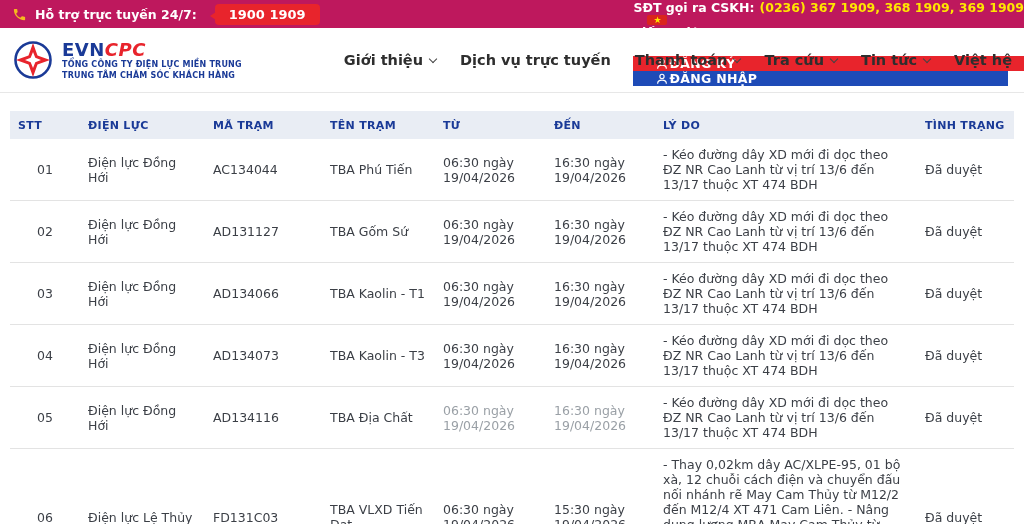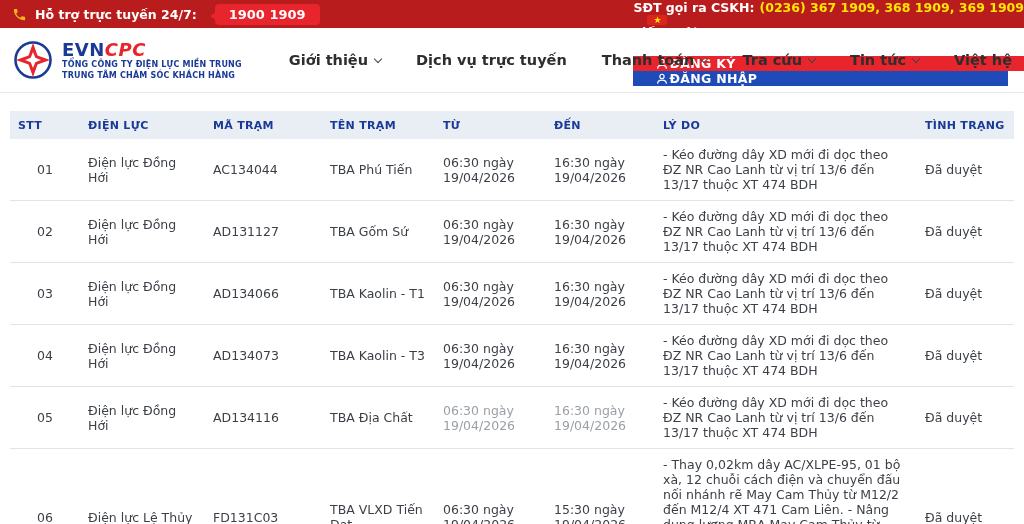--- a/index.html
+++ b/index.html
@@ -1,20 +1,20 @@
 <!DOCTYPE html>
 <html><head>
 <meta charset="utf-8">
 <style>
   * { margin:0; padding:0; box-sizing:border-box; }
   html,body { width:1024px; height:524px; overflow:hidden; background:#fff;
     font-family:"DejaVu Sans","Liberation Sans",sans-serif; }
 
   
-  .topbar { height:28px; background:#b91c1c; display:flex; align-items:center;
+  .topbar { height:28px; background:#be185d; display:flex; align-items:center;
     color:#fff; font-size:12.5px; font-weight:bold; padding-left:12px; }
   .topbar-left { display:flex; align-items:center; gap:8px; }
   .phone-icon { width:15px; height:15px; display:inline-block; }
   .hotline-badge { position:relative; background:#E8242C; color:#fff; border-radius:4px;
     padding:3px 14px; margin-left:10px; font-size:13px; cursor:pointer; }
   .hotline-badge::before { content:""; position:absolute; left:-5px; top:8px;
     border-top:4px solid transparent; border-bottom:4px solid transparent;
     border-right:6px solid #E8242C; }
   .topbar-right { display:flex; margin-left:auto; height:100%;flex-direction:column; }
   .cskh { display:flex; align-items:center; gap:5px; white-space:nowrap; }
@@ -33,21 +33,21 @@
   .tb-btn.blue { background:#1E4BB7; margin-right:16px; }
 
   
   .main-header { height:65px; background:#fff; display:flex; align-items:center;
     padding:0 12px; border-bottom:1px solid #e7e7e7; }
   .logo { display:flex; align-items:center; gap:8px; cursor:pointer; }
   .logo-text .brand { font-size:18px; font-weight:bold; letter-spacing:.5px; }
   .brand .evn { color:#1A3A97; }
   .brand .cpc { color:#E8242C; font-style:italic; }
   .logo-sub { color:#1A3A97; font-size:8px; font-weight:bold; line-height:1.35; letter-spacing:.2px; }
-  .nav { display:flex; align-items:center; gap:35px; margin-left:auto; }
+  .nav { display:flex; align-items:center; gap:24px; margin-left:auto; }
   .nav-item { display:flex; align-items:center; gap:7px; font-size:14.5px; font-weight:bold;
     color:#2e2e2e; cursor:pointer; white-space:nowrap; }
 
   
   .table-wrap { margin:18px 10px 0; }
   table { width:100%; border-collapse:collapse; table-layout:fixed; font-size:12.5px; color:#3b3f46; }
   thead th { background:#E9EDF4; color:#1A3A97; font-size:11px; font-weight:bold;
     text-align:left; height:28px; padding:0 8px; letter-spacing:.3px; }
   th.c-stt { text-align:left; }
   tbody td { border-bottom:1px solid #e3e3e3; padding:8px; vertical-align:middle;

